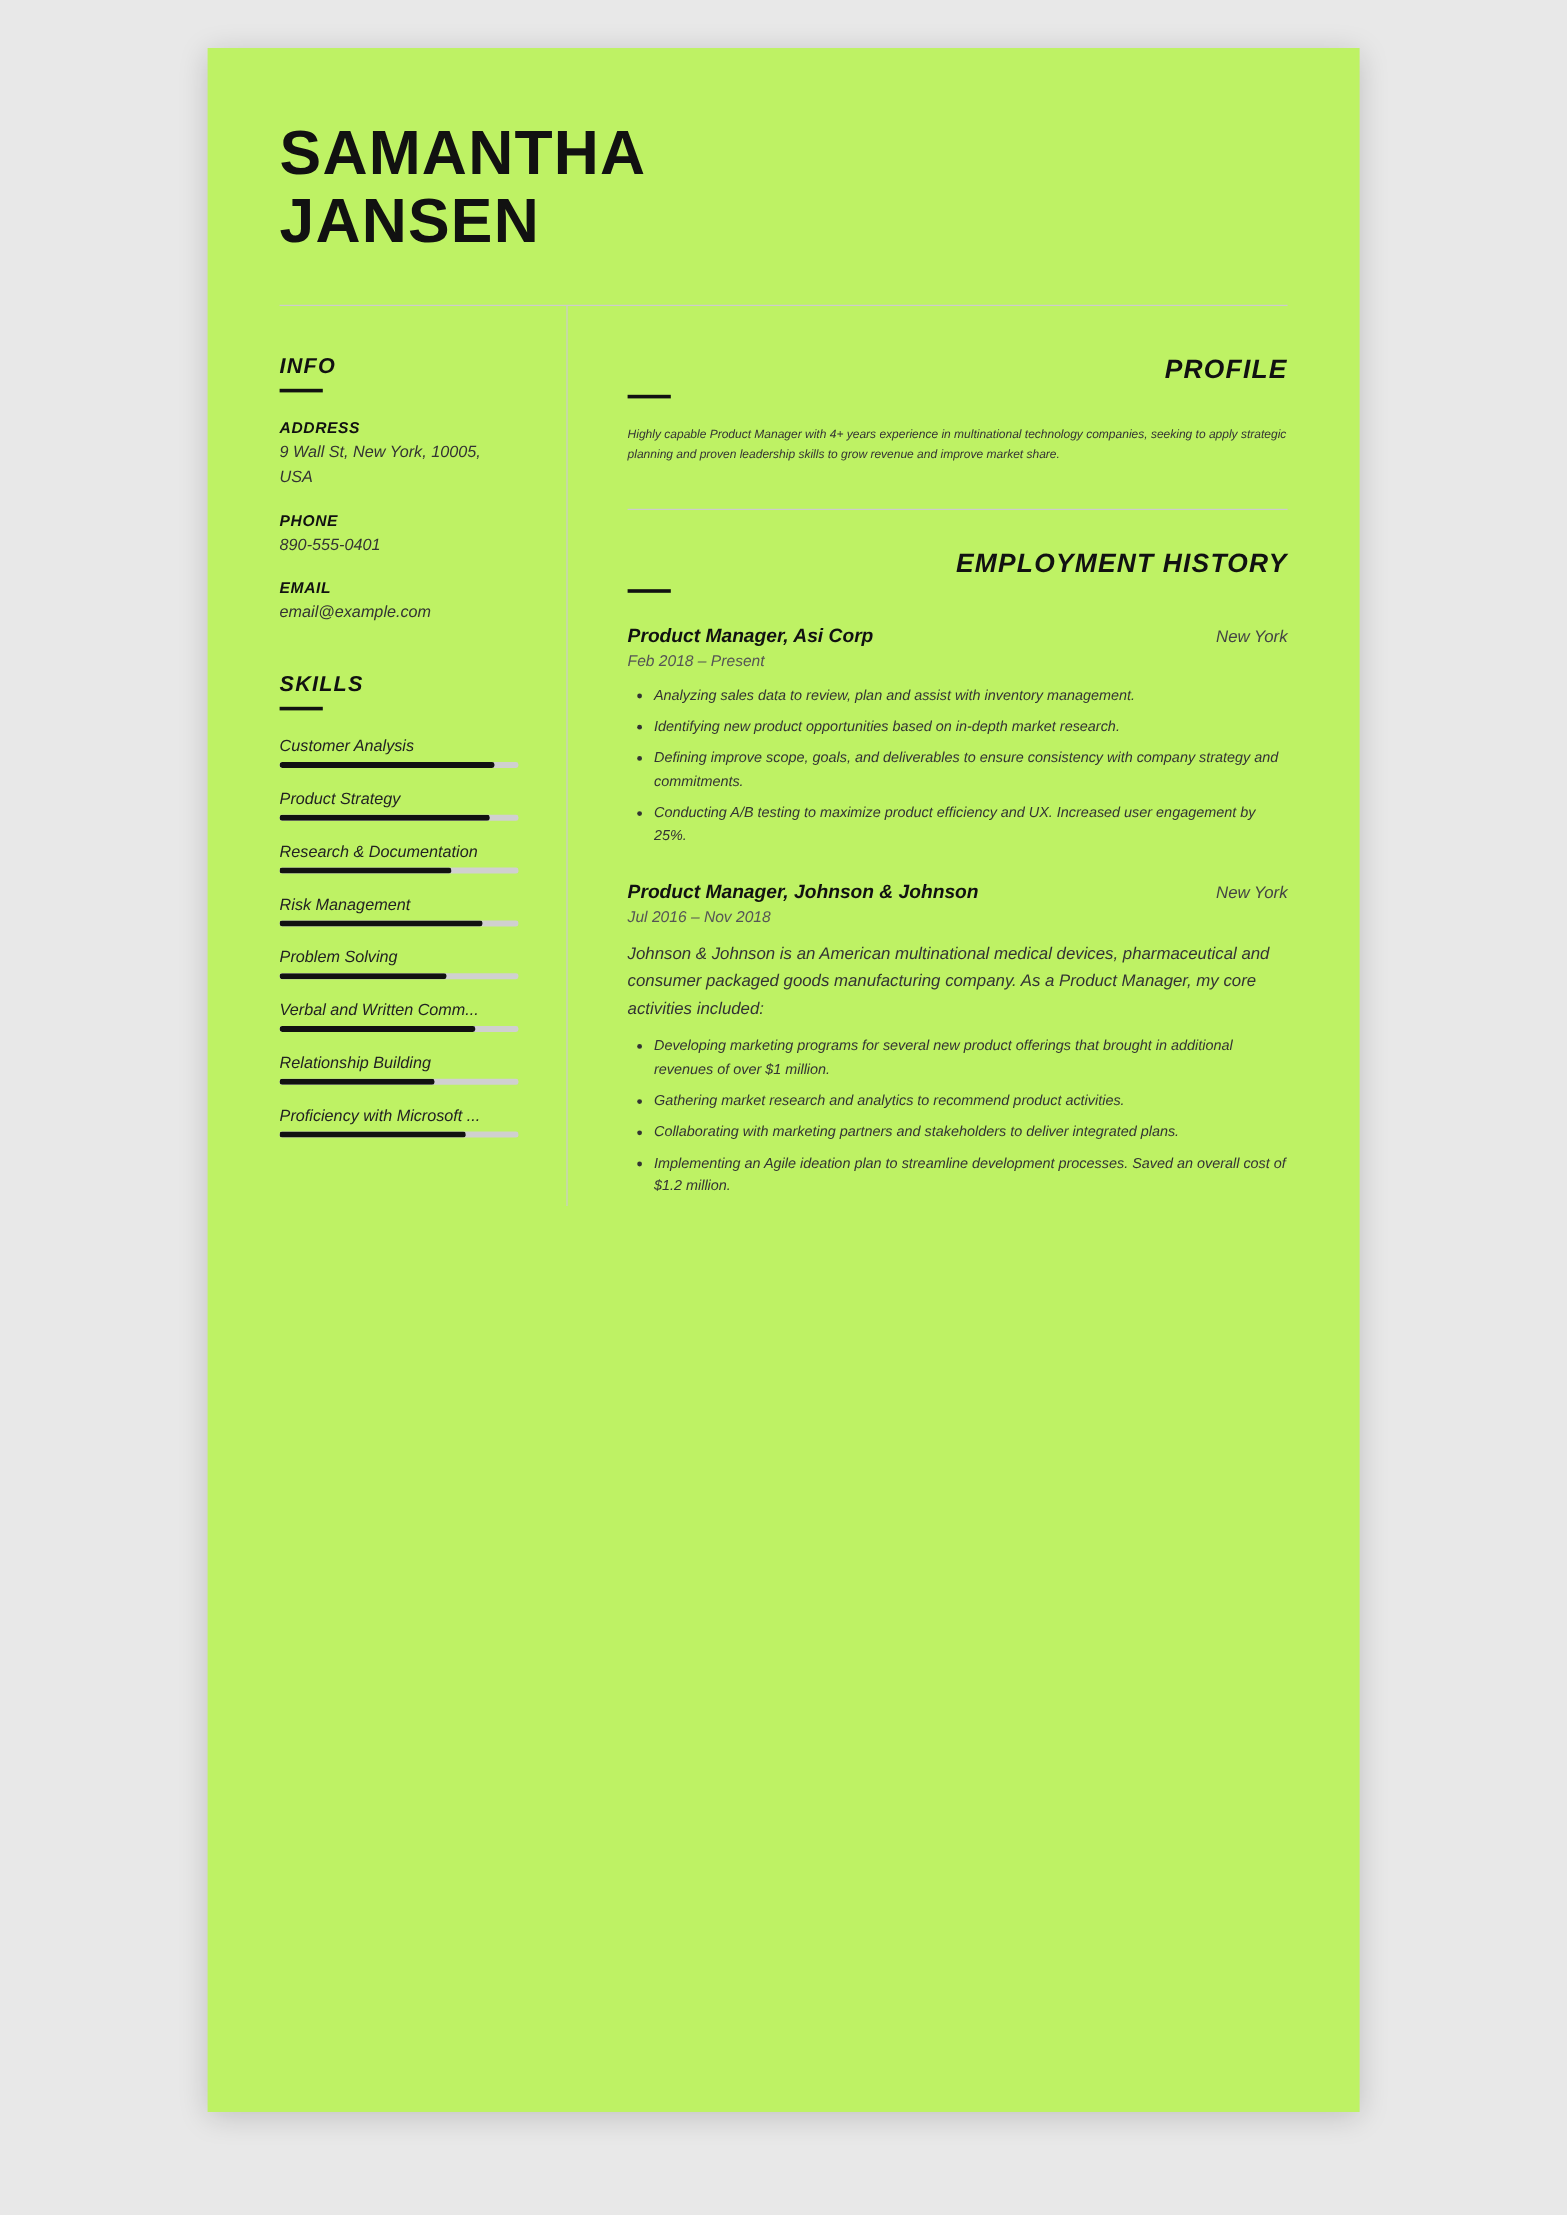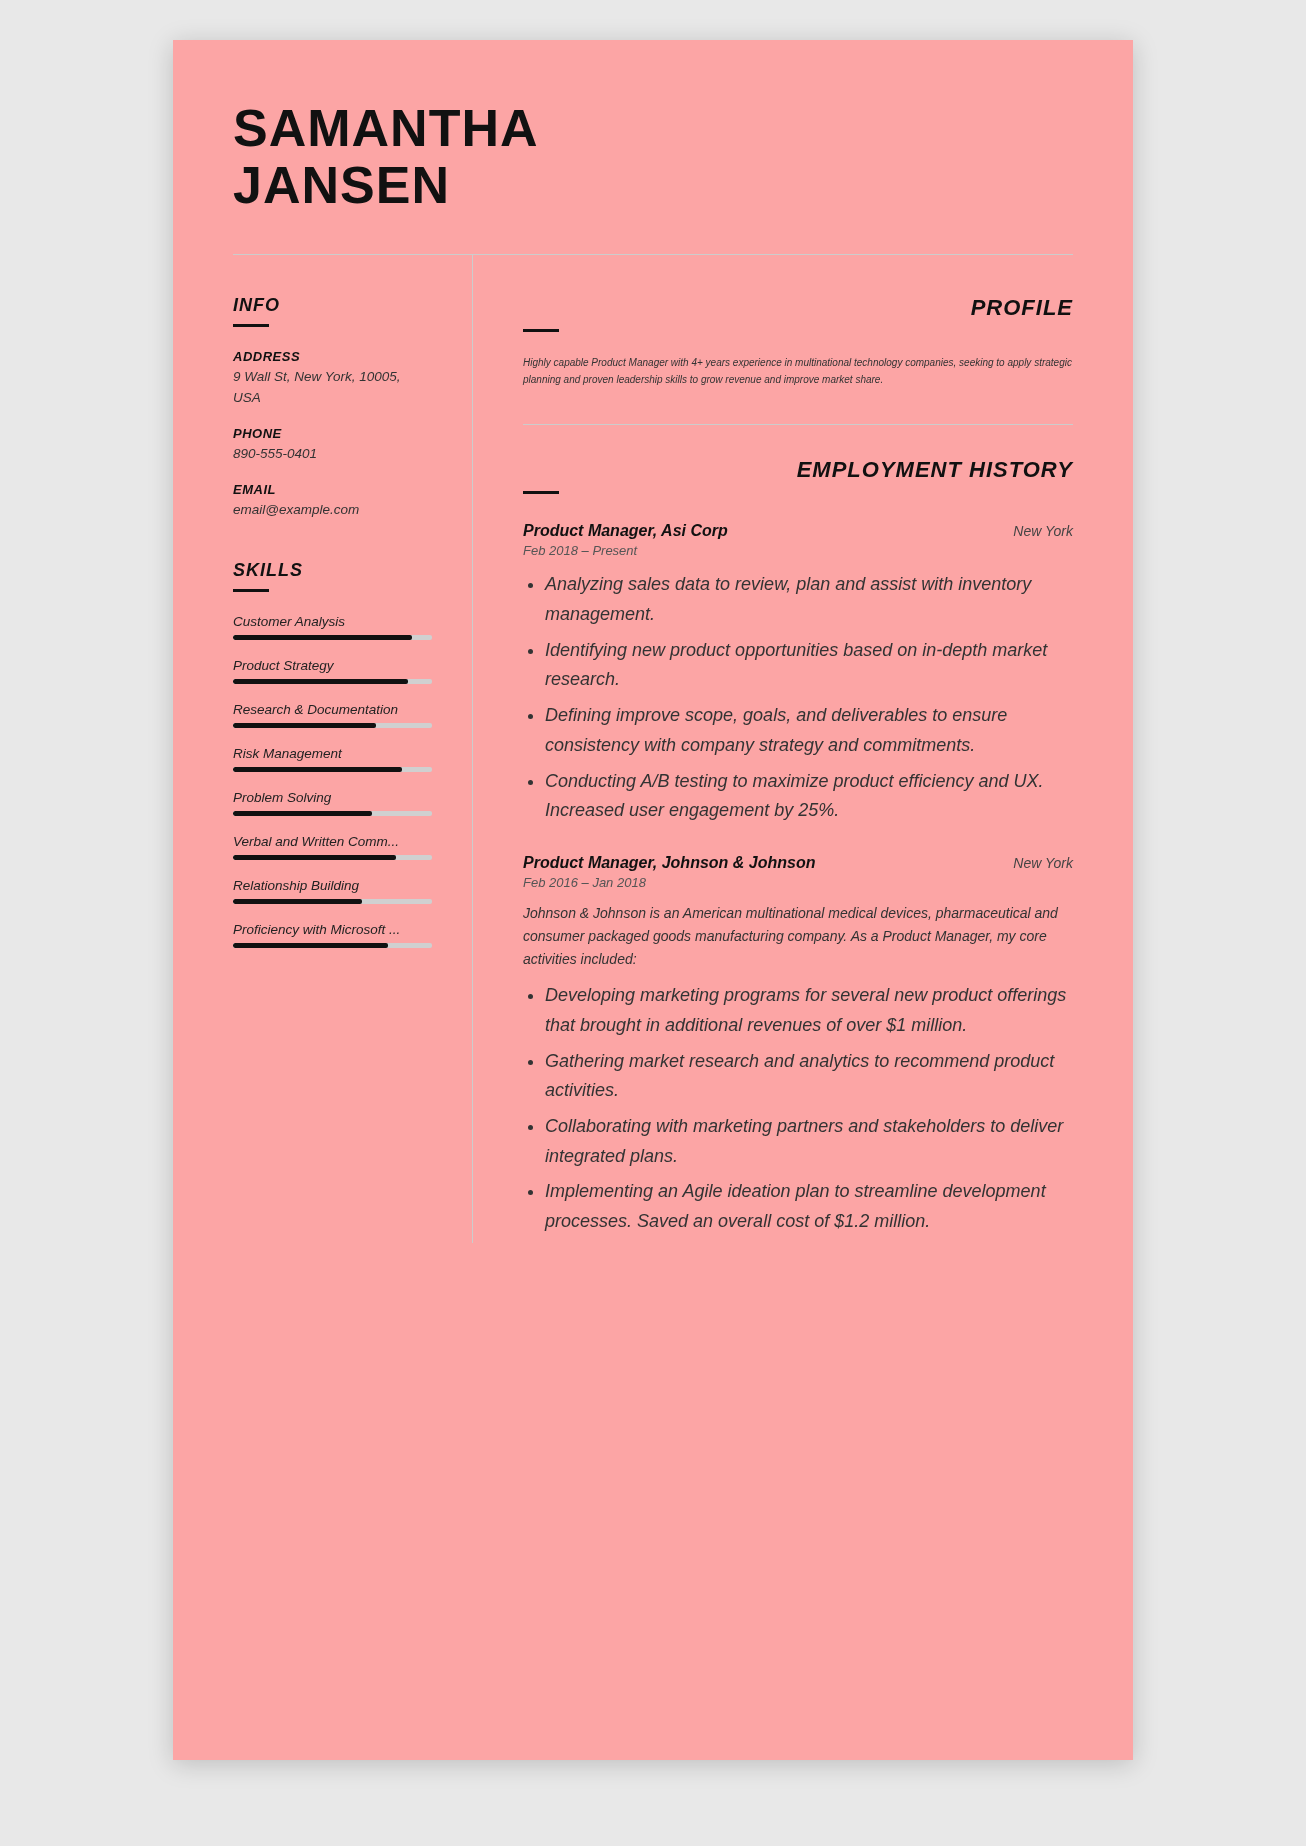--- a/index.html
+++ b/index.html
@@ -6,21 +6,21 @@
     body {
       font-family: Arial, sans-serif;
       background: #e8e8e8;
       display: flex;
       justify-content: center;
       align-items: flex-start;
       padding: 40px 20px;
       min-height: 100vh;
     }
     .resume {
-      background: #fca5a5;
+      background: #bef264;
       width: 960px;
       min-height: 1720px;
       padding: 60px 60px 80px 60px;
       box-shadow: 0 4px 24px rgba(0,0,0,0.18);
     }
     .header {
       padding-bottom: 30px;
     }
     .header-name {
       font-size: 52px;
@@ -157,21 +157,21 @@
       font-size: 14px;
       color: #333;
       line-height: 1.65;
       margin-bottom: 10px;
     }
     .job-bullets {
       list-style: disc;
       padding-left: 22px;
     }
     .job-bullets li {
-      font-size: 18px;
+      font-size: 12px;
       color: #333;
       line-height: 1.65;
       margin-bottom: 6px;
     }
   </style>
 </head>
 <body>
 
 <div class="resume">
 
@@ -281,21 +281,21 @@
                 <li>Identifying new product opportunities based on in-depth market research.</li>
                 <li>Defining improve scope, goals, and deliverables to ensure consistency with company strategy and commitments.</li>
                 <li>Conducting A/B testing to maximize product efficiency and UX. Increased user engagement by 25%.</li>
               </ul>
     </div>
             <div>
       <div class="job-header">
         <span class="job-title">Product Manager, Johnson &amp; Johnson</span>
         <span class="job-location">New York</span>
       </div>
-      <div class="job-dates">Feb 2016 – Jan 2018</div>
+      <div class="job-dates">Jul 2016 – Nov 2018</div>
       <p class="job-desc">Johnson &amp; Johnson is an American multinational medical devices, pharmaceutical and consumer packaged goods manufacturing company. As a Product Manager, my core activities included:</p>
       <ul class="job-bullets">
                 <li>Developing marketing programs for several new product offerings that brought in additional revenues of over $1 million.</li>
                 <li>Gathering market research and analytics to recommend product activities.</li>
                 <li>Collaborating with marketing partners and stakeholders to deliver integrated plans.</li>
                 <li>Implementing an Agile ideation plan to streamline development processes. Saved an overall cost of $1.2 million.</li>
               </ul>
     </div>
           </div>
       </div>

